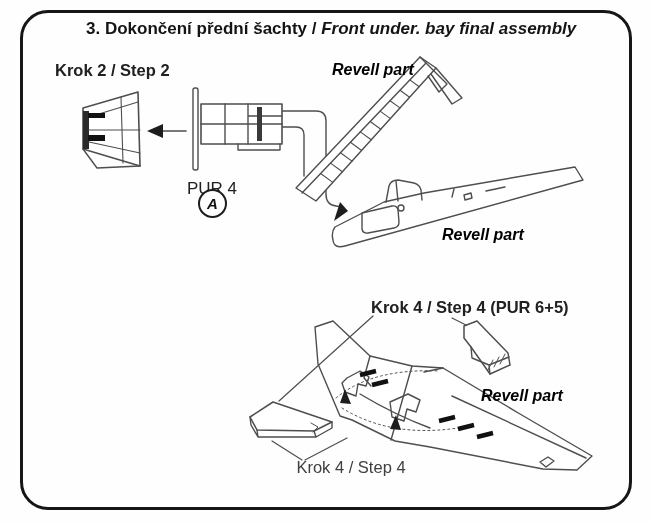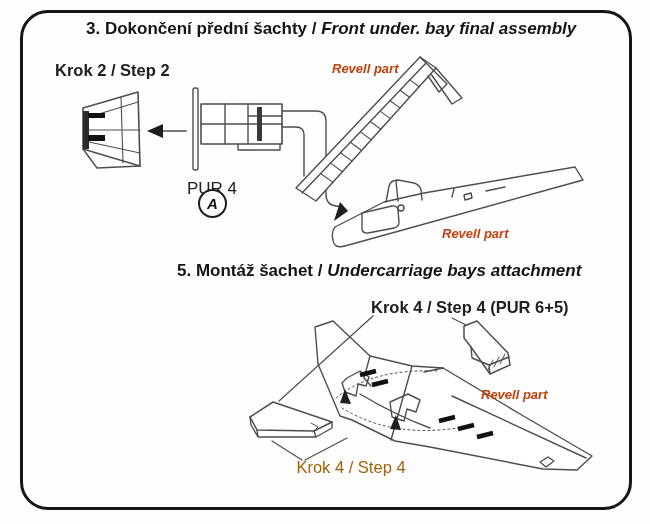--- a/index.html
+++ b/index.html
@@ -4,27 +4,27 @@
 <style>
   html,body{margin:0;padding:0;background:#ffffff;}
   #page{position:relative;width:650px;height:524px;background:#fefefe;overflow:hidden;
         font-family:"Liberation Sans",sans-serif;color:#1b1b1b;}
   #frame{position:absolute;left:20px;top:10px;width:606px;height:494px;
          border:3px solid #161616;border-radius:28px;background:transparent;}
   .txt{position:absolute;white-space:nowrap;}
   .title{font-size:17px;font-weight:700;color:#141414;}
   .title .en{font-style:italic;}
   .step{font-size:16.5px;font-weight:700;color:#202020;}
-  .revell{font-size:13px;font-style:italic;font-weight:600;color:#c2410c;}
+  .revell{font-size:16px;font-style:italic;font-weight:600;color:#000000;}
   .pur{font-size:17px;font-weight:400;color:#202020;}
   #detailA{position:absolute;left:198px;top:189px;width:25px;height:25px;border:2px solid #1d1d1d;
            border-radius:50%;display:flex;align-items:center;justify-content:center;
            font-size:15px;font-weight:700;font-style:italic;color:#111;background:#fff;}
   #krok4-left{position:absolute;left:284px;top:459px;width:134px;text-align:center;
-              font-size:16.5px;font-weight:400;color:#a16207;line-height:16px;}
+              font-size:16.5px;font-weight:400;color:#404040;line-height:16px;}
   svg{position:absolute;left:0;top:0;}
 </style>
 </head>
 <body>
 
 <div id="page">
   <div id="frame"></div>
 
   <svg width="650" height="524" viewBox="0 0 650 524" fill="none" stroke="#4e4e4e" stroke-width="1.4" stroke-linejoin="round" stroke-linecap="round">
 
@@ -117,23 +117,20 @@
   <div class="txt step" style="left:55px;top:61px;">Krok 2 / Step 2</div>
 
   <div class="txt revell" style="left:332px;top:61px;">Revell part</div>
 
   <div class="txt pur" style="left:187px;top:179px;">PUR 4</div>
 
   <div id="detailA">A</div>
 
   <div class="txt revell" style="left:442px;top:226px;">Revell part</div>
 
-  <div class="txt title" style="left:177px;top:261px;">
-    <span class="cs">5. Montáž šachet</span><span> / </span><span class="en">Undercarriage bays attachment</span>
-  </div>
 
   <div class="txt step" style="left:371px;top:298px;">Krok 4 / Step 4 (PUR 6+5)</div>
 
   <div class="txt revell" style="left:481px;top:387px;">Revell part</div>
 
   <div id="krok4-left">
     <div>Krok 4 / Step 4</div>
   </div>
 </div>
 

